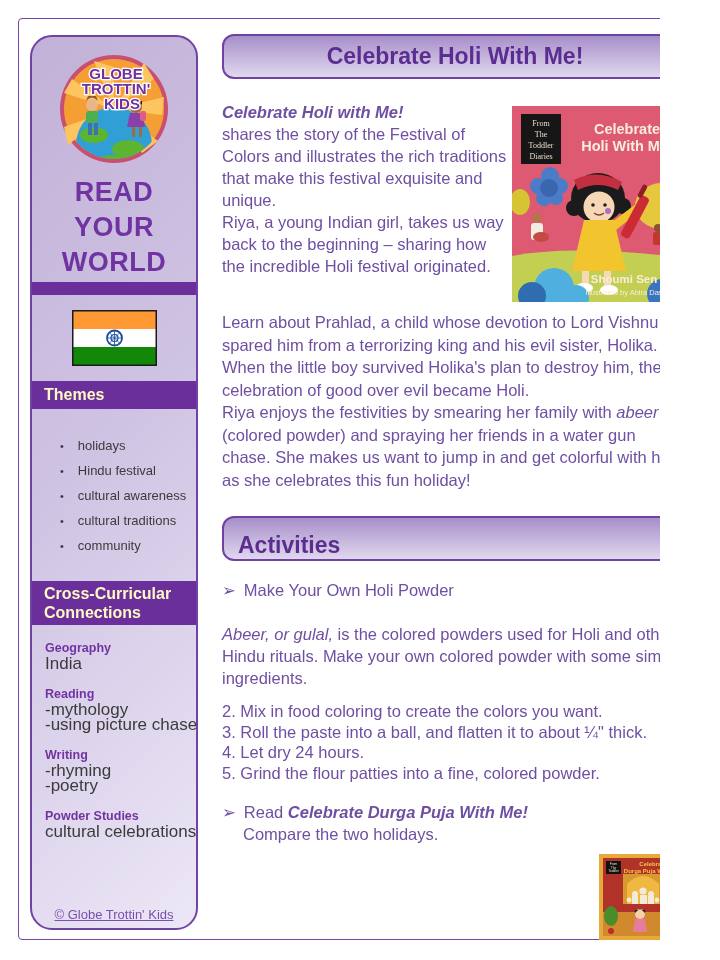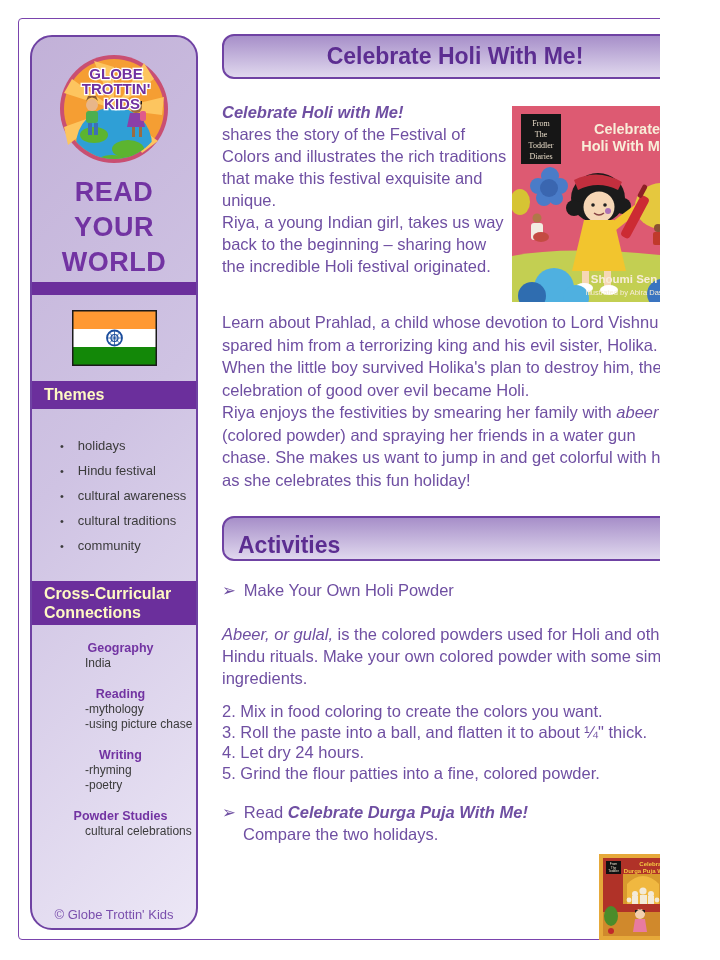--- a/index.html
+++ b/index.html
@@ -22,24 +22,24 @@
   .flag-wrap svg { display:block; }
   .band { background:#6b2f9c; color:#fef9c3; font-weight:bold; }
   .themes-band { margin-top:15px; font-size:16px; padding:5px 0 5px 12px; }
   .cc-band { margin-top:28px; font-size:16px; line-height:19px; padding:3px 0 3px 12px; }
   .theme-list { margin-top:30px; }
   .theme-item { display:flex; align-items:flex-start; font-size:13px; color:#3b3b3b;
                 margin:0 0 11px 28px; line-height:14px; }
   .theme-item .dot { margin-right:14px; font-size:11px; color:#3b3b3b; }
   .cc-sections { margin:16px 0 0 13px; }
   .cc-section { margin-bottom:16px; }
-  .cc-title { color:#7233a2; font-weight:bold; font-size:12.5px; line-height:15px;text-align:center; }
-  .cc-line { color:#3b3b3b; font-size:12px; line-height:15px; white-space:nowrap;margin-left:40px; }
+  .cc-title { color:#7233a2; font-weight:bold; font-size:12.5px; line-height:15px; }
+  .cc-line { color:#3b3b3b; font-size:17px; line-height:15px; white-space:nowrap; }
   .copyright { position:absolute; bottom:6px; left:0; width:100%; text-align:center;
-               color:#7a4fad; font-size:13px; }
+               color:#7a4fad; font-size:13px;text-decoration:underline; }
 
   
   .main { position:absolute; left:222px; top:30px; width:466px; }
   .hdr-bar { height:45px; border:2px solid #6f42a3; border-radius:12px;
              background:linear-gradient(#a78fc9,#e0d8ee);
              display:flex; align-items:center; justify-content:center;
              color:#5c2d91; font-size:23px; font-weight:bold; }
   .title-bar { margin-top:4px; }
   .activities-bar { margin-top:25px; justify-content:flex-start; padding-left:14px;align-items:flex-end; }
   .body-text { color:#6f4fa2; font-size:16.5px; line-height:22px; }

